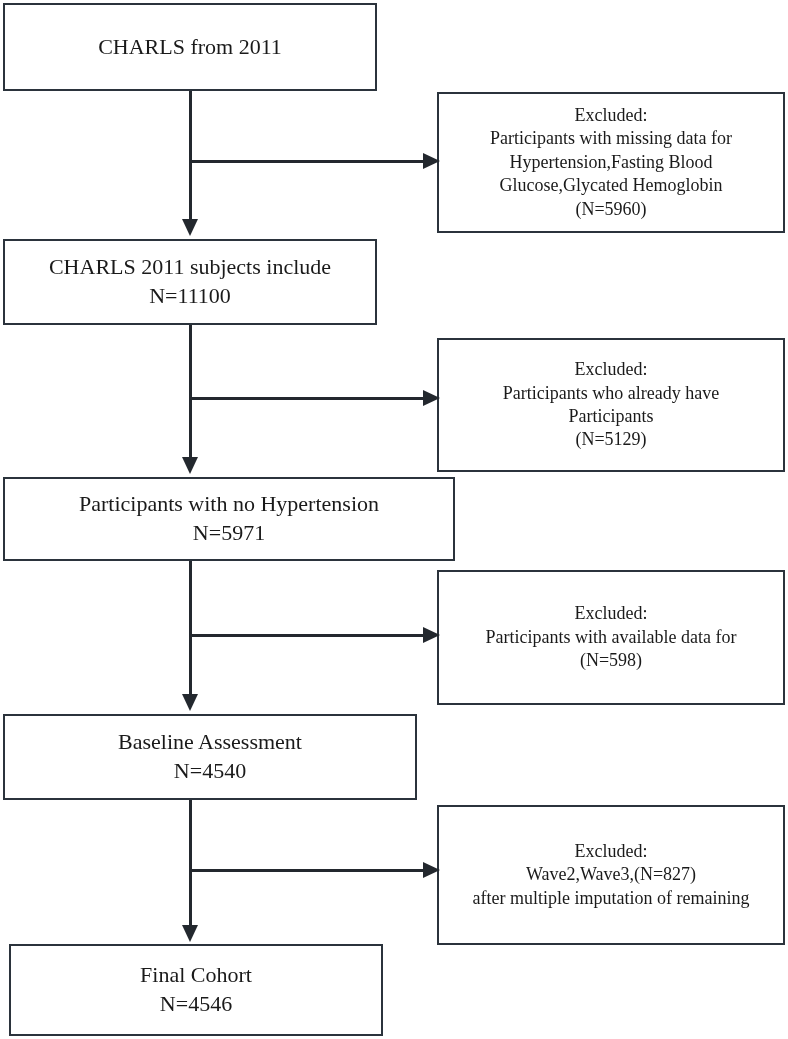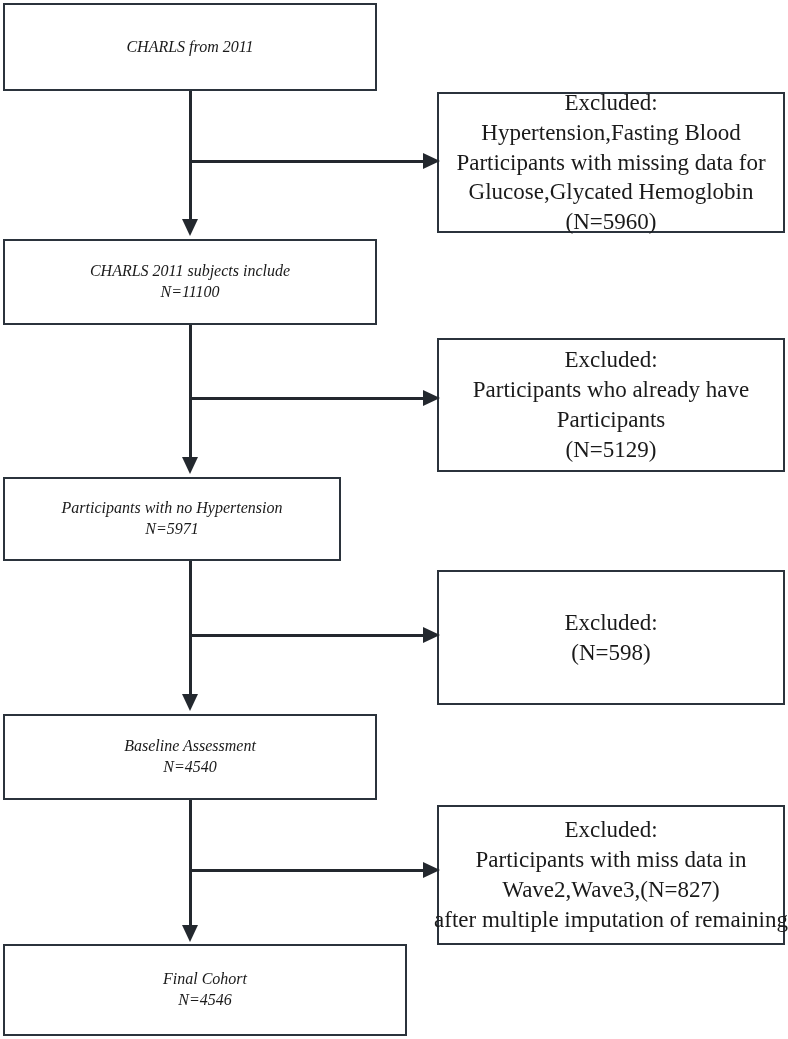--- a/index.html
+++ b/index.html
@@ -27,25 +27,24 @@
     justify-content: center;
     color: #1a1a1a;
     text-align: center;
   }
   .node .line {
     display: block;
     white-space: nowrap;
     line-height: 1.30;
   }
   .left-node .line {
-    font-size: 16px;
-    font-style: italic;
+    font-size: 22px;
   }
   .right-node .line {
-    font-size: 23px;
+    font-size: 18px;
   }
   
   .vline {
     position: absolute;
     width: 3px;
     background: #23282e;
   }
   .hline {
     position: absolute;
     height: 3px;
@@ -75,58 +74,58 @@
 
   <div class="node left-node" style="left:3px; top:3px; width:374px; height:88px;">
     <span class="line">CHARLS from 2011</span>
   </div>
 
   <div class="node left-node" style="left:3px; top:239px; width:374px; height:86px;">
     <span class="line">CHARLS 2011 subjects include</span>
     <span class="line">N=11100</span>
   </div>
 
-  <div class="node left-node" style="left:3px; top:477px; width:338px; height:84px;">
+  <div class="node left-node" style="left:3px; top:477px; width:452px; height:84px;">
     <span class="line">Participants with no Hypertension</span>
     <span class="line">N=5971</span>
   </div>
 
-  <div class="node left-node" style="left:3px; top:714px; width:374px; height:86px;">
+  <div class="node left-node" style="left:3px; top:714px; width:414px; height:86px;">
     <span class="line">Baseline Assessment</span>
     <span class="line">N=4540</span>
   </div>
 
-  <div class="node left-node" style="left:3px; top:944px; width:404px; height:92px;">
+  <div class="node left-node" style="left:9px; top:944px; width:374px; height:92px;">
     <span class="line">Final Cohort</span>
     <span class="line">N=4546</span>
   </div>
 
   <div class="node right-node" style="left:437px; top:92px; width:348px; height:141px;">
     <span class="line">Excluded:</span>
+    <span class="line">Participants with missing data for</span>
     <span class="line">Hypertension,Fasting Blood</span>
-    <span class="line">Participants with missing data for</span>
     <span class="line">Glucose,Glycated Hemoglobin</span>
     <span class="line">(N=5960)</span>
   </div>
 
   <div class="node right-node" style="left:437px; top:338px; width:348px; height:134px;">
     <span class="line">Excluded:</span>
     <span class="line">Participants who already have</span>
     <span class="line">Participants</span>
     <span class="line">(N=5129)</span>
   </div>
 
   <div class="node right-node" style="left:437px; top:570px; width:348px; height:135px;">
     <span class="line">Excluded:</span>
+    <span class="line">Participants with available data for</span>
     <span class="line">(N=598)</span>
   </div>
 
   <div class="node right-node" style="left:437px; top:805px; width:348px; height:140px;">
     <span class="line">Excluded:</span>
-    <span class="line">Participants with miss data in</span>
     <span class="line">Wave2,Wave3,(N=827)</span>
     <span class="line">after multiple imputation of remaining</span>
   </div>
 
   <div class="vline" style="left:189px; top:91px; width:3px; height:130px;"></div>
   <div class="arrow-down" style="left:182px; top:219px;"></div>
   <div class="hline" style="left:189px; top:160px; width:240px; height:3px;"></div>
   <div class="arrow-right" style="left:423px; top:153px;"></div>
 
   <div class="vline" style="left:189px; top:325px; width:3px; height:134px;"></div>

